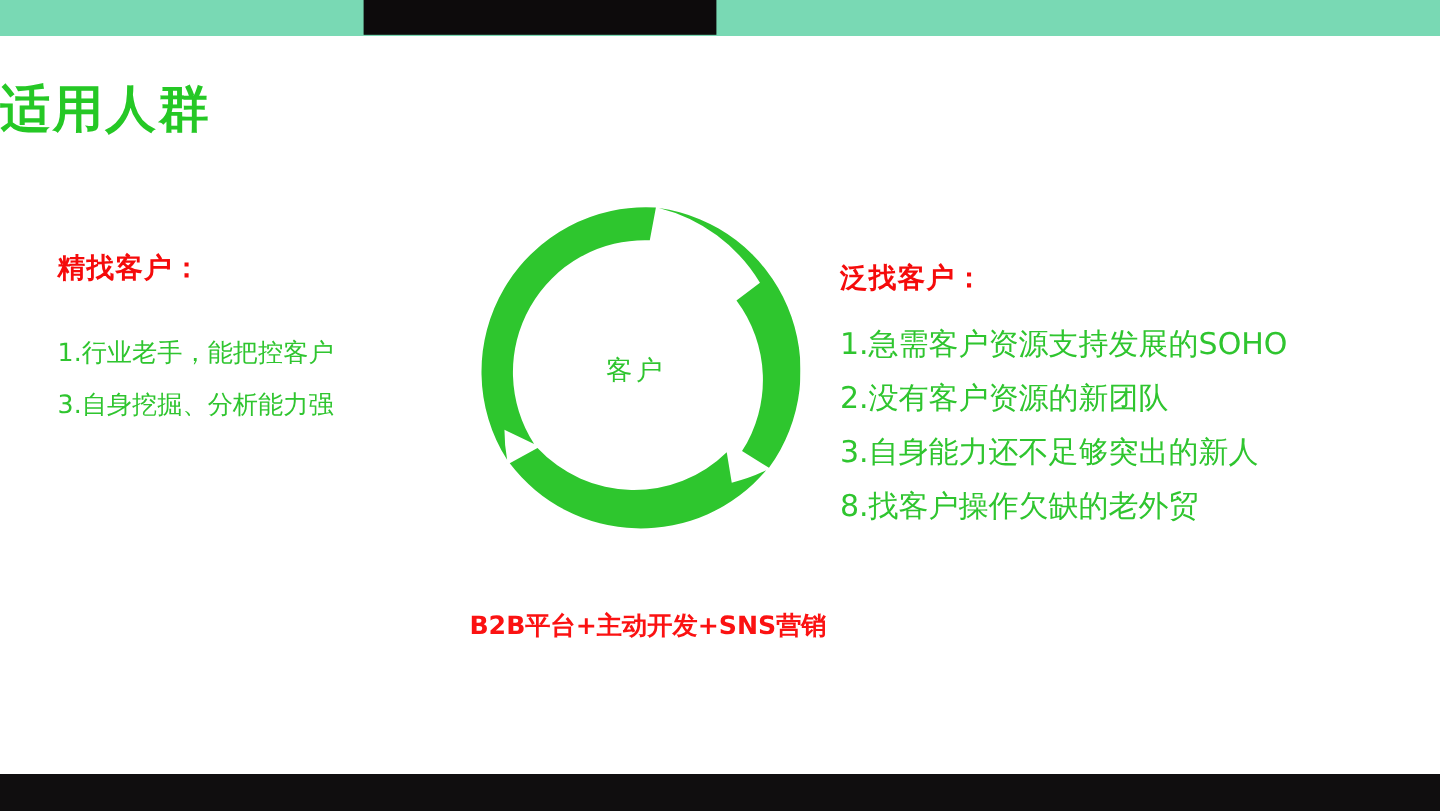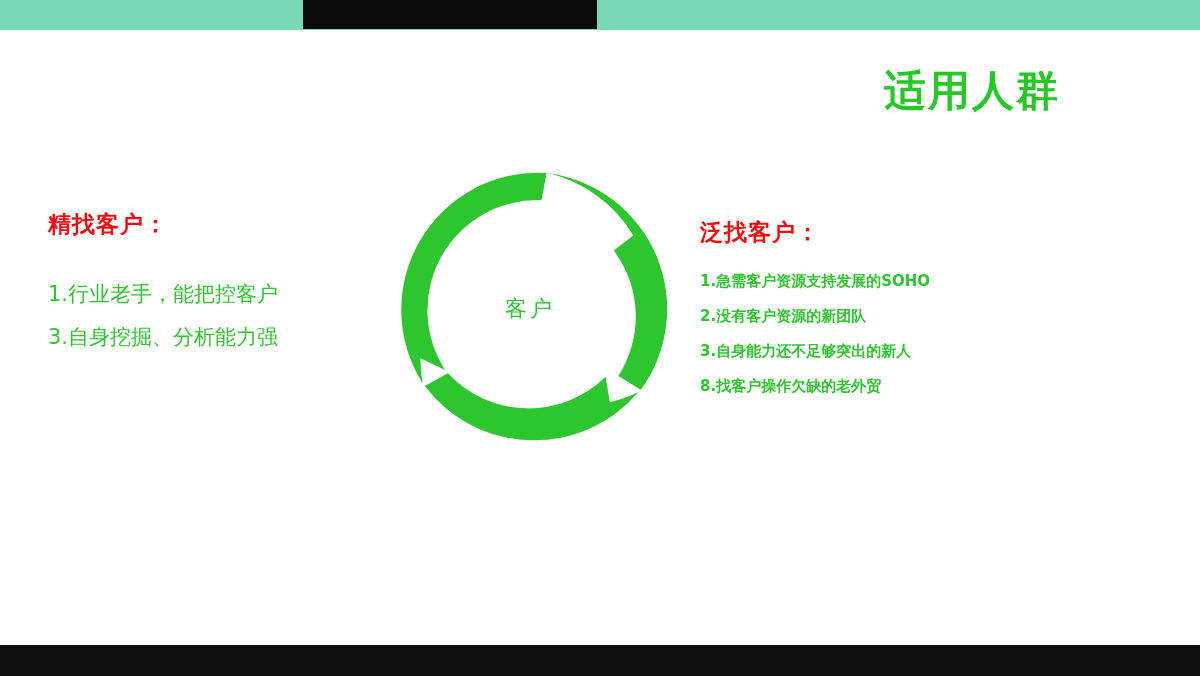--- a/index.html
+++ b/index.html
@@ -43,21 +43,21 @@
     height: 31px;
     background: #100E0F;
   }
 
   
   .slide-title {
     position: absolute;
     left: 0;
     top: 66px;
     width: 1060px;
-    text-align: right;
+    text-align: left;
     font-size: 42px;
     font-weight: bold;
     color: #25C825;
     letter-spacing: 2px;
     line-height: 1.2;
     white-space: nowrap;
   }
 
   
   .col {
@@ -83,23 +83,22 @@
     padding: 0;
   }
   .bullet-list li {
     font-size: 21px;
     color: #2FC52F;
     line-height: 1.0;
     margin-bottom: 22px;
     white-space: nowrap;
   }
   .col-right .bullet-list li {
-    font-size: 15px;
+    font-size: 25px;
     margin-bottom: 20px;
-    font-weight: bold;
   }
 
   
   .cycle-wrap {
     position: absolute;
     left: 393px;
     top: 172px;
     width: 274px;
     height: 274px;
   }
@@ -192,15 +191,16 @@
                L 27.40 186.20
                A 137 137 0 0 0 29.60 211.20
                Z"></path>
 
       <circle cx="137" cy="137" r="80" fill="#FFFFFF"></circle>
     </svg>
 
     <div class="cycle-center-label">客户</div>
   </div>
 
+  <div class="caption">B2B平台+主动开发+SNS营销</div>
 
   <div class="bottom-bar-black"></div>
 </div>
 
 </body></html>

